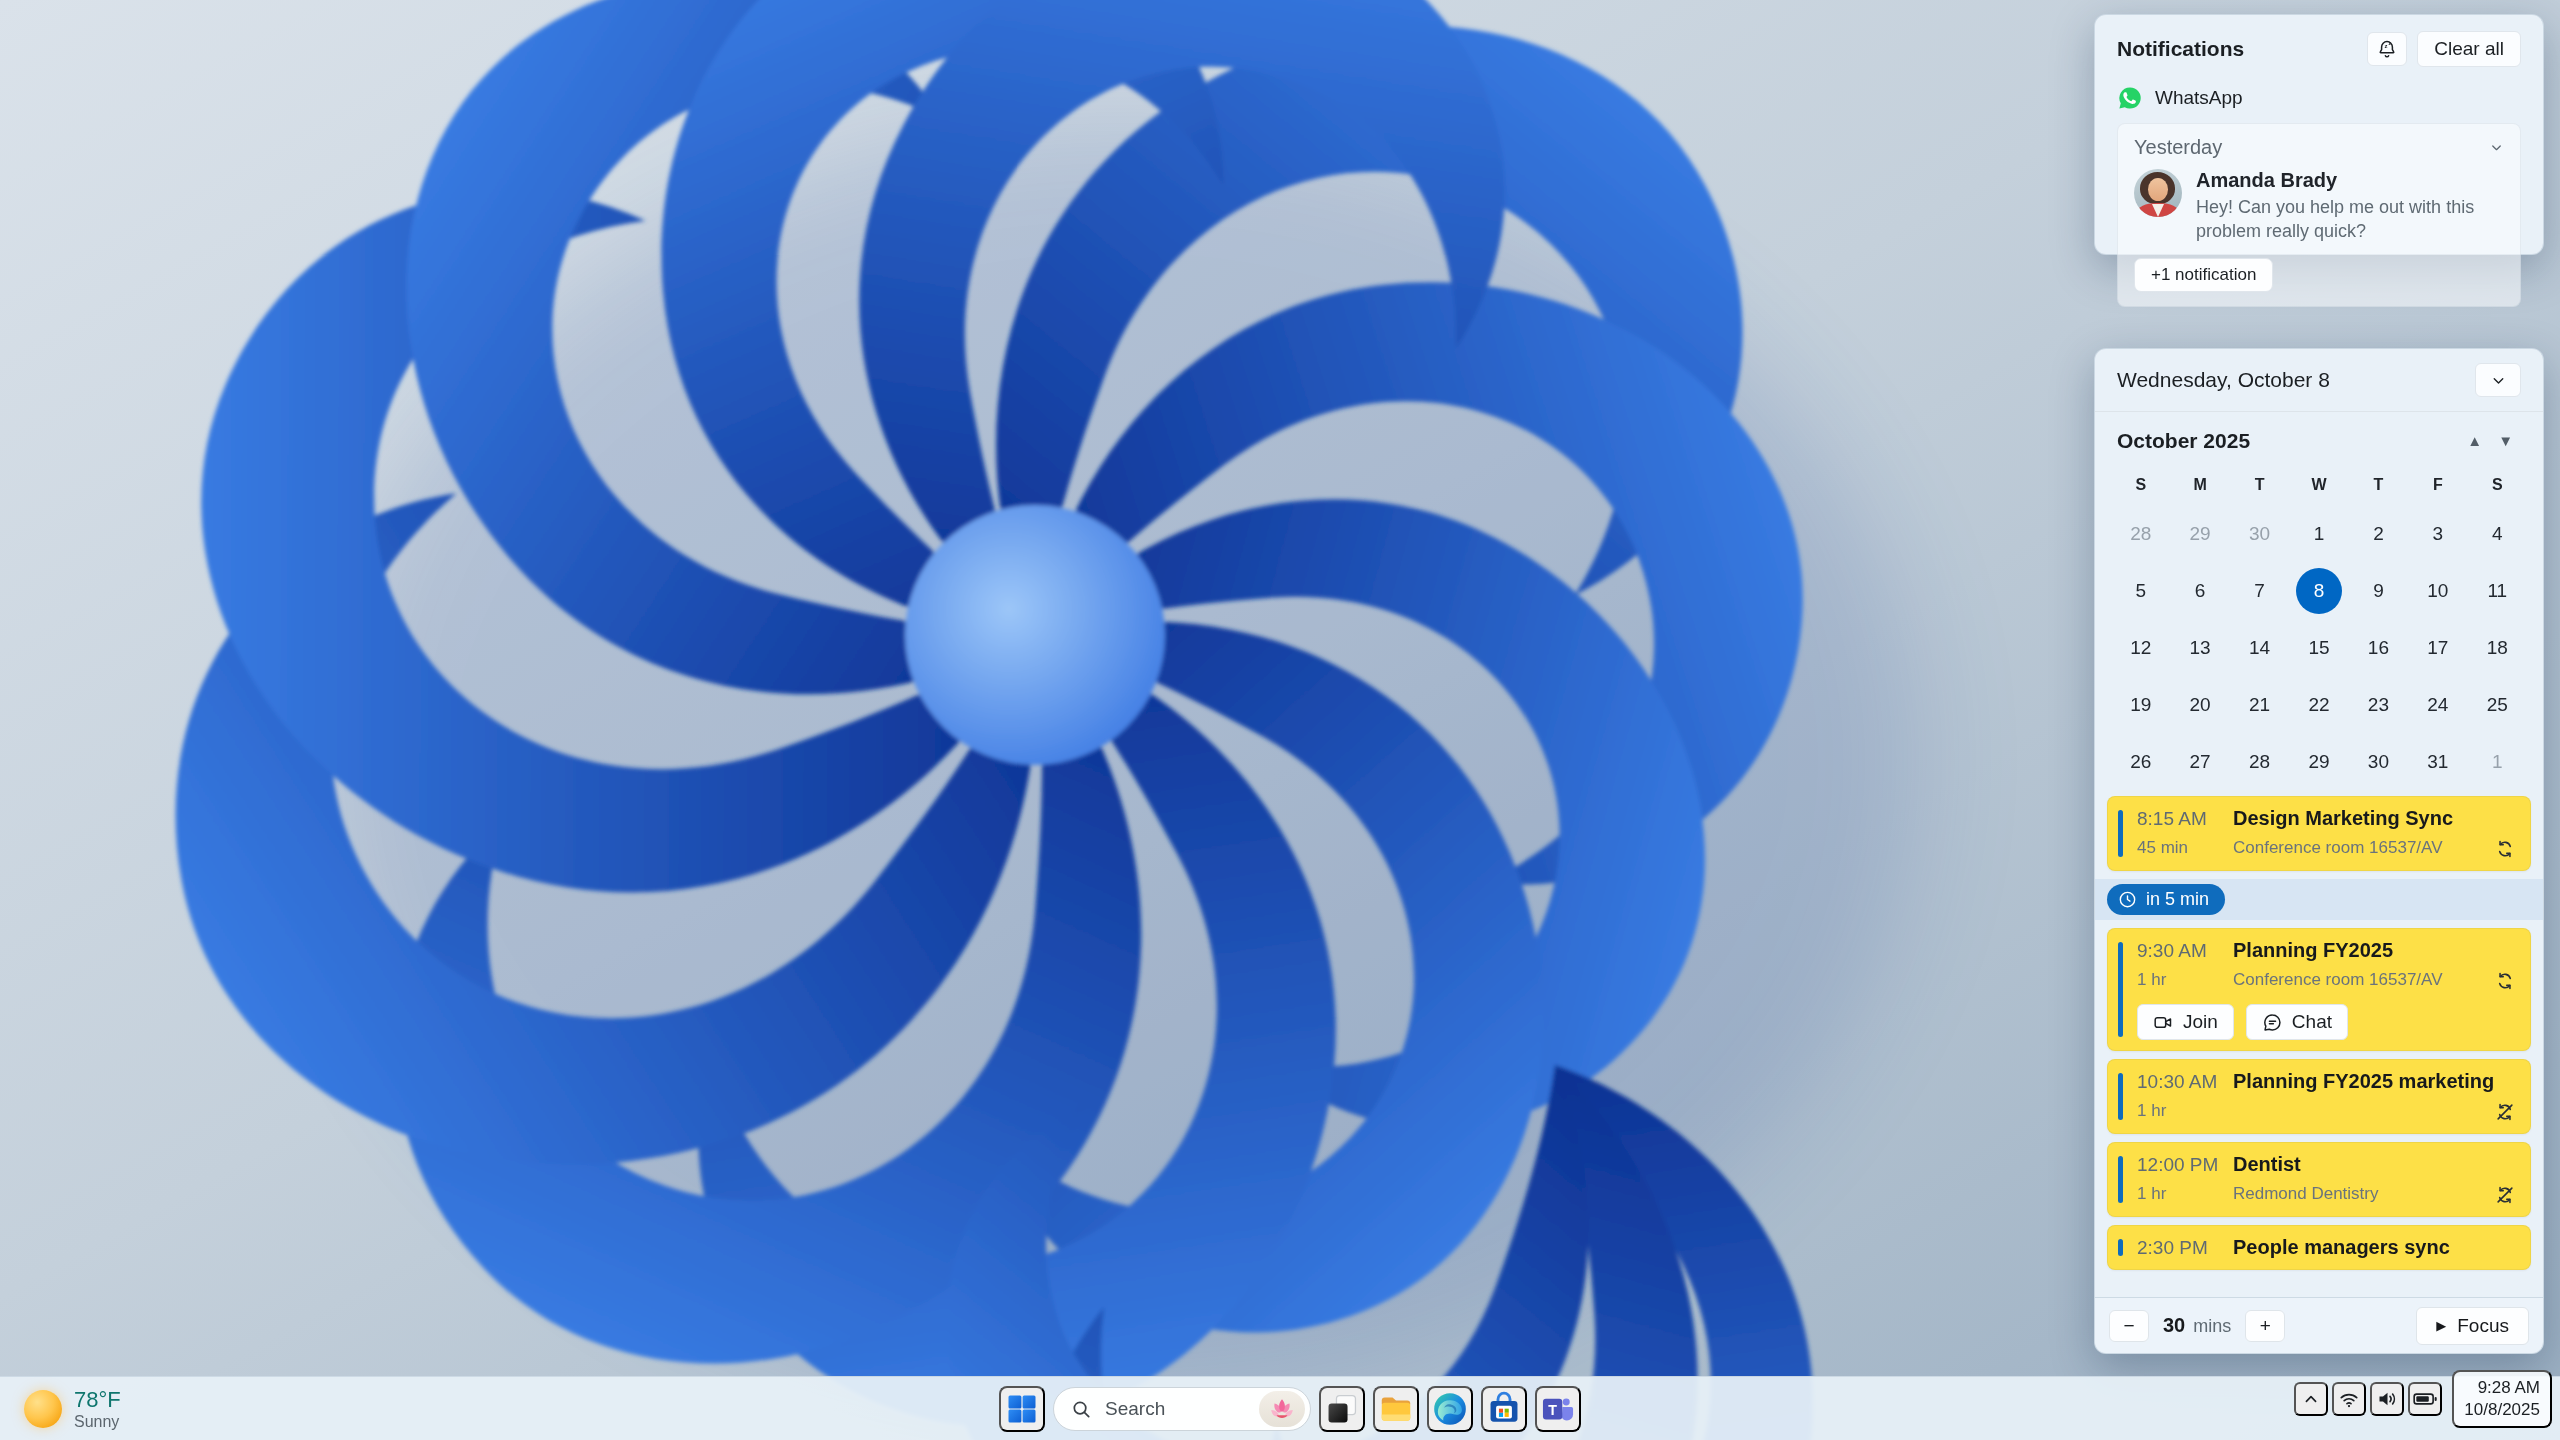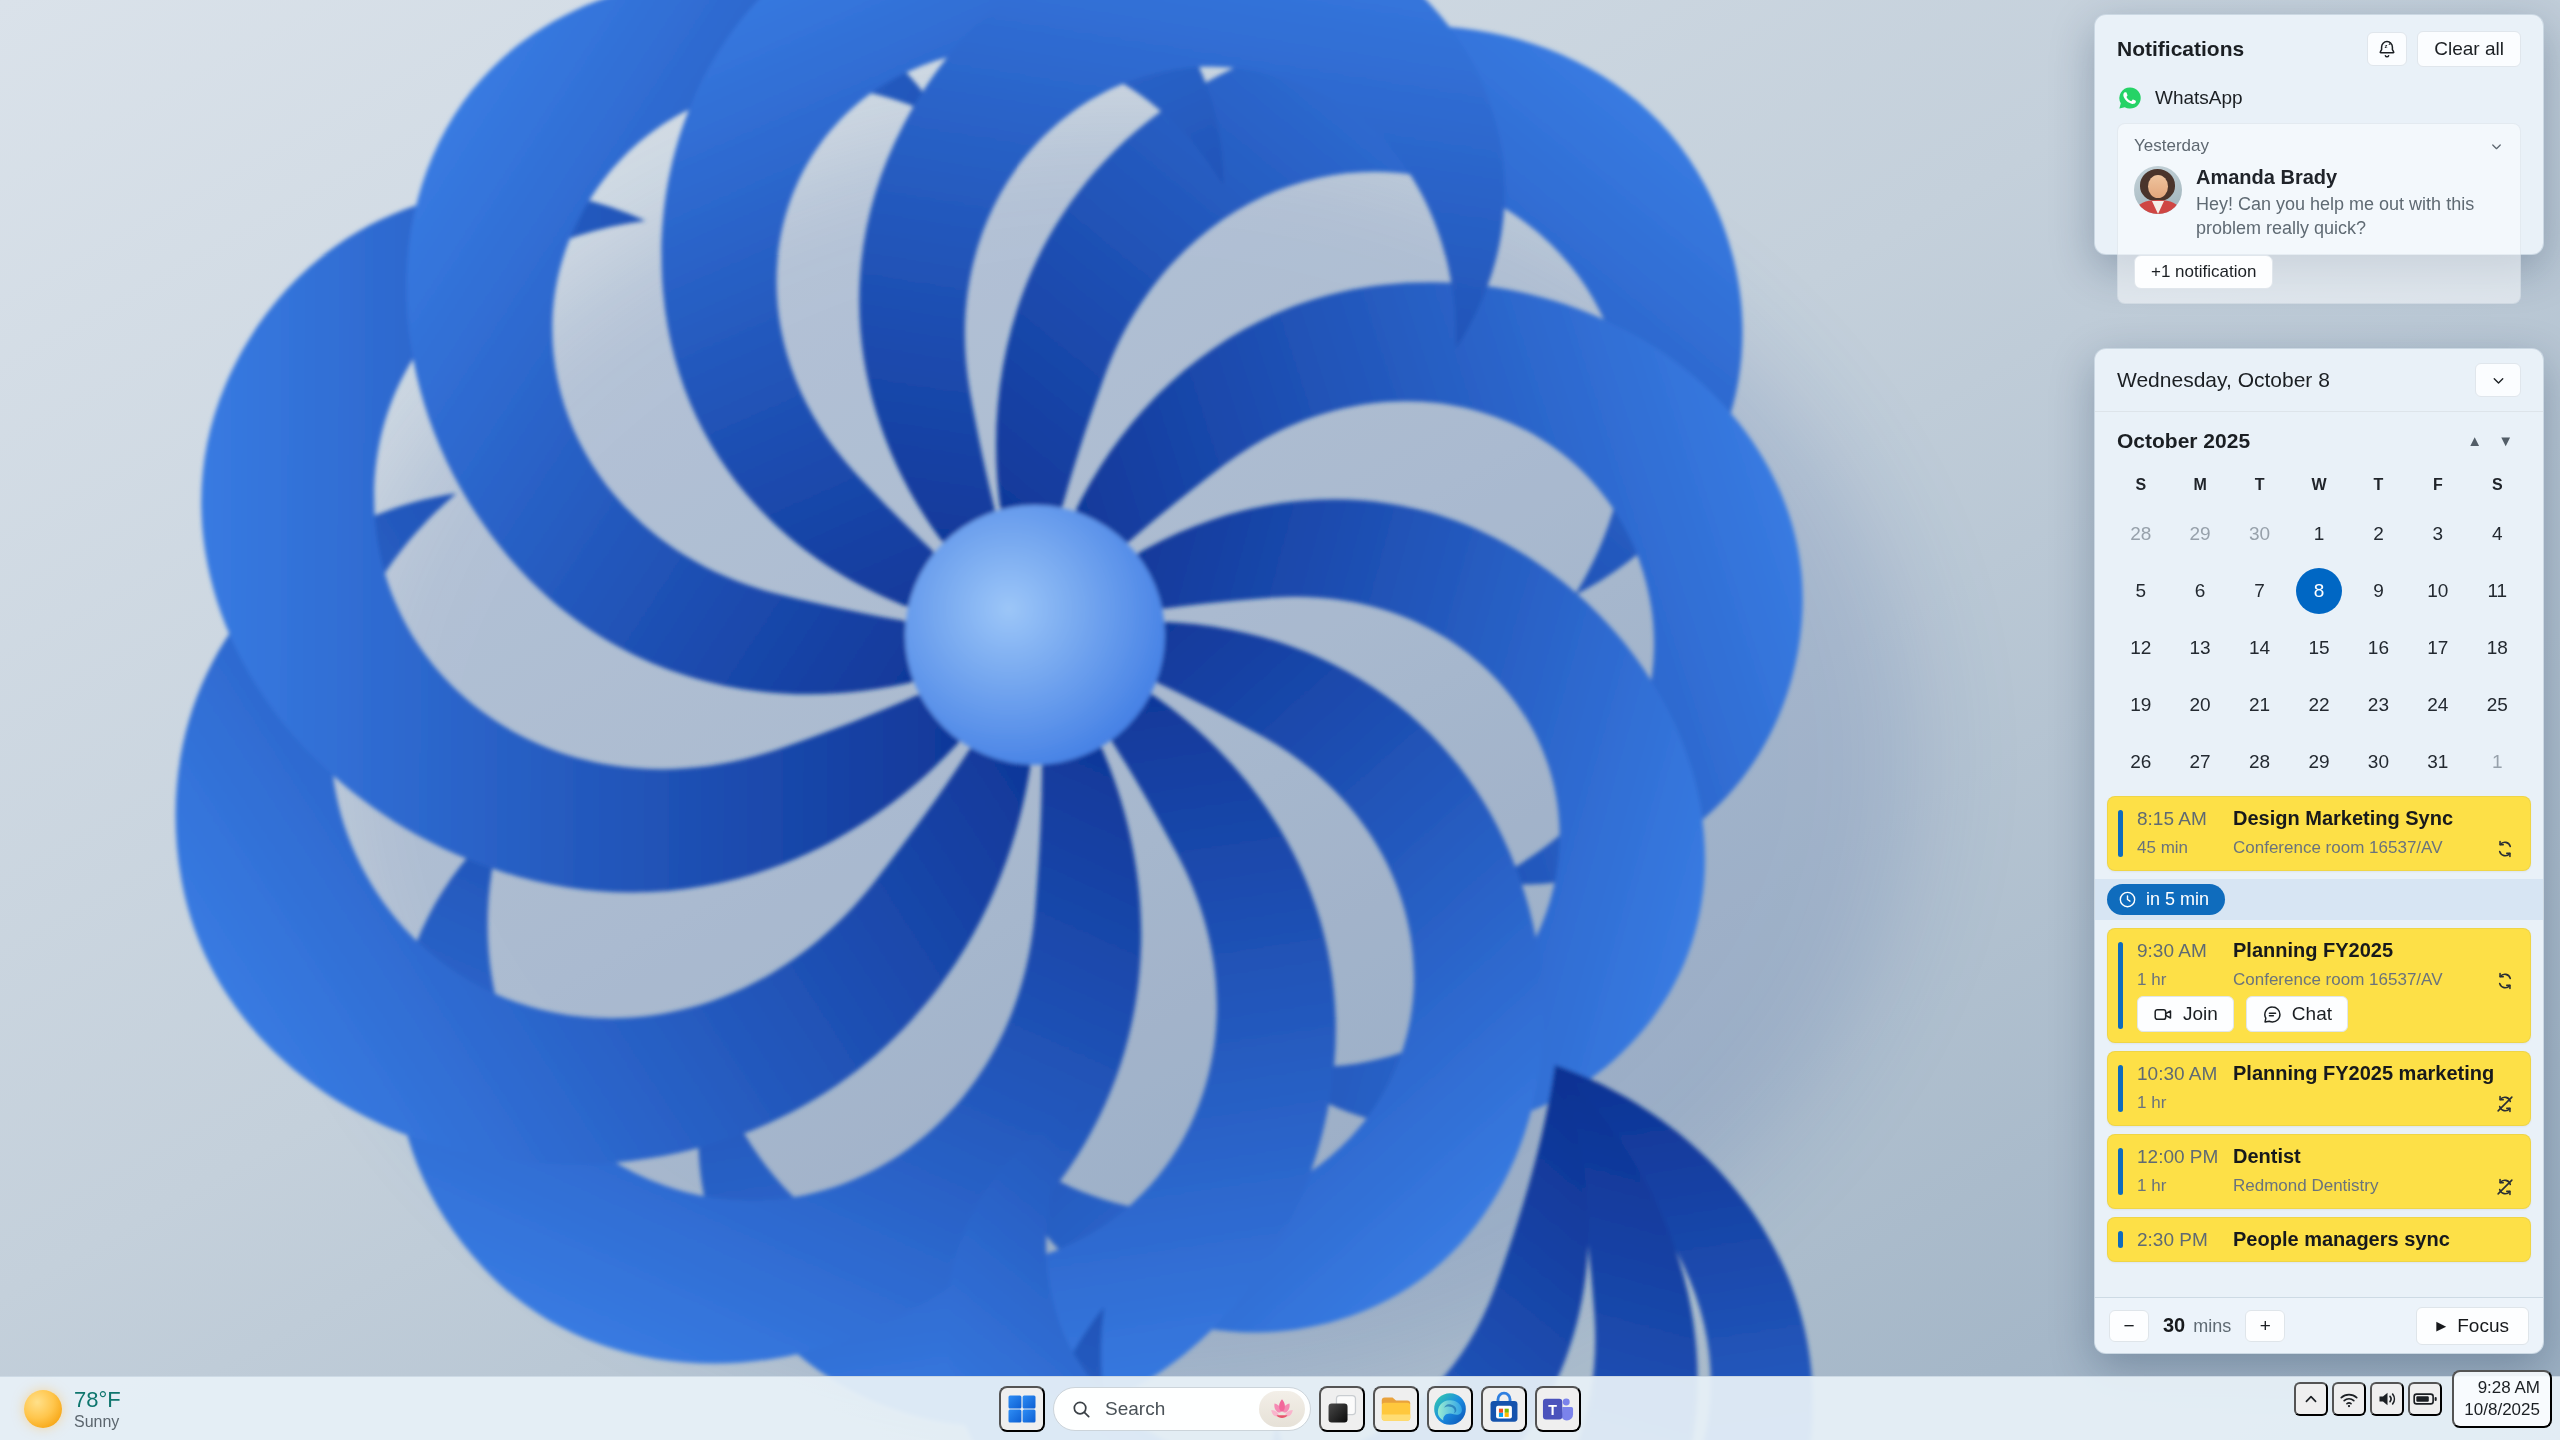--- a/index.html
+++ b/index.html
@@ -20,21 +20,21 @@
   
   .np-header { display:flex; align-items:center; gap:10px; }
   .np-title { flex:1; font-size:21px; font-weight:700; color:#1b1f23; }
   .icon-btn { width:40px; height:34px; background:#fbfdff; border:1px solid #e0e6ec; border-radius:6px;
               display:flex; align-items:center; justify-content:center; }
   .clear-btn { background:#fbfdff; border:1px solid #e0e6ec; border-radius:6px; padding:6px 16px;
                font-size:19px; color:#1b1f23; font-family:inherit; }
   .app-row { margin-top:18px; display:flex; align-items:center; gap:12px; font-size:19px; color:#1b1f23; }
   .notif-card { margin-top:12px; background:rgba(252,254,255,.55); border:1px solid rgba(130,150,170,.14);
                 border-radius:8px; padding:12px 16px 14px; }
-  .group-row { display:flex; align-items:center; gap:26px; font-size:17px; color:#5d6770;justify-content:space-between; }
+  .group-row { display:flex; align-items:center; gap:26px; font-size:20px; color:#5d6770;justify-content:space-between; }
   .notif-body { margin-top:10px; display:flex; gap:14px; }
   .notif-texts { flex:1; }
   .notif-sender { font-size:20px; font-weight:700; color:#20242a; }
   .notif-msg { margin-top:4px; font-size:18px; line-height:1.32; color:#5f6a73; max-width:320px; }
   .more-btn { margin-top:14px; background:#fdfeff; border:1px solid #e0e6ec; border-radius:7px;
               padding:6px 16px; font-size:17px; color:#1b1f23; font-family:inherit; }
 
   
   .avatar { width:48px; height:48px; border-radius:50%; position:relative; overflow:hidden; flex:0 0 48px;
             background:linear-gradient(160deg,#c6d4da,#9db2ba); }
@@ -67,21 +67,21 @@
                 box-shadow:0 1px 2px rgba(0,20,50,.05); display:flex; padding:10px 14px 10px 10px; }
   .bar { width:5px; border-radius:3px; background:#0F6CBD; align-self:stretch; margin:3px 0; }
   .ebody { flex:1; margin-left:14px; min-width:0; }
   .erow { display:flex; align-items:baseline; }
   .etime { width:96px; flex:0 0 96px; font-size:19px; color:#5f6a73; }
   .etitle { font-size:20px; font-weight:700; color:#17191c; white-space:nowrap; }
   .erow.sub { margin-top:8px; align-items:flex-start; }
   .edur { width:96px; flex:0 0 96px; font-size:17px; color:#6a737c; }
   .eloc { flex:1; font-size:17px; color:#6a737c; }
   .estatus { width:24px; display:flex; justify-content:flex-end; }
-  .ebtns { margin-top:4px; display:flex; gap:12px; }
+  .ebtns { margin-top:12px; display:flex; gap:12px; }
   .ebtn { display:flex; align-items:center; gap:9px; background:#fdfeff; border:1px solid #e0e6eb;
           border-radius:6px; padding:6px 15px; font-size:19px; color:#1b1f23; font-family:inherit; }
 
   .chip-row { margin:0 -12px; background:#d7e5f3; padding:5px 12px; }
   .chip { display:inline-flex; align-items:center; gap:8px; background:#0F6CBD; color:#fff;
           border-radius:18px; padding:5px 16px 5px 10px; font-size:18px; }
 
   .focus-bar { position:absolute; left:0; right:0; bottom:0; height:56px; background:rgba(236,243,250,.93);
                border-top:1px solid rgba(150,168,186,.35); border-radius:0 0 12px 12px;
                display:flex; align-items:center; gap:14px; padding:0 14px; }

